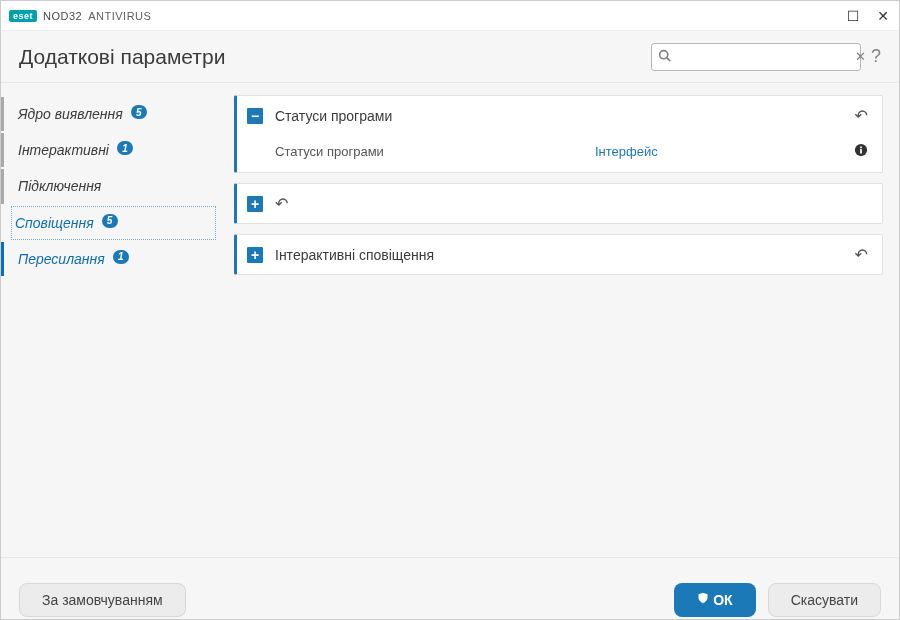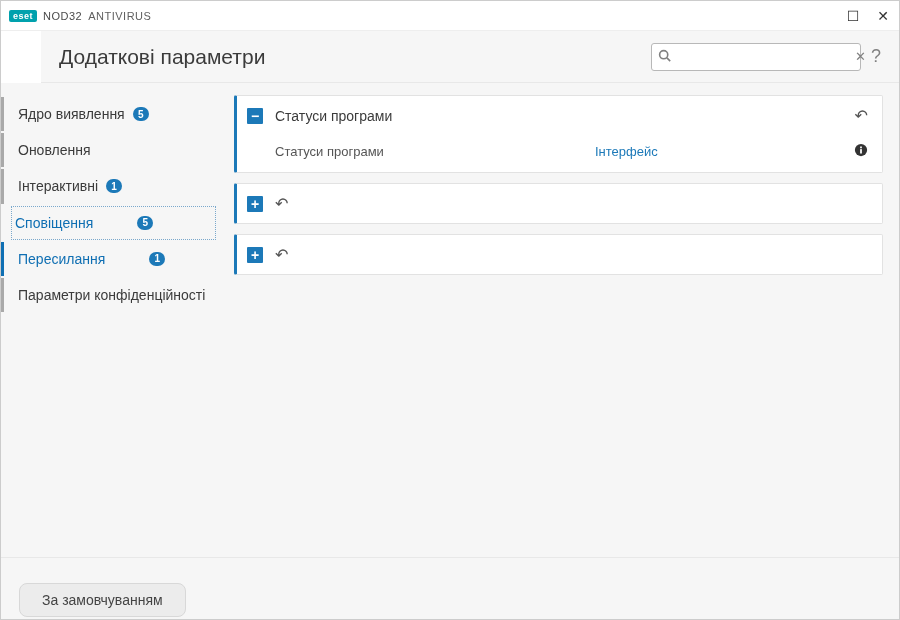--- a/index.html
+++ b/index.html
@@ -4,32 +4,32 @@
 <style>
   * { box-sizing: border-box; margin: 0; padding: 0; font-family: "Segoe UI", Arial, sans-serif; }
   html, body { width: 900px; height: 620px; overflow: hidden; background: #fff; }
   .window { width: 900px; height: 620px; display: flex; flex-direction: column; border: 1px solid #ccc; }
   .titlebar { height: 30px; background: #fff; display: flex; align-items: center; padding: 0 8px; border-bottom: 1px solid #eee; }
   .brand { display: flex; align-items: center; gap: 6px; font-size: 11px; color: #5f5f5f; letter-spacing: 0.5px; }
   .brand .logo { background: #00a1ad; color: #fff; font-size: 9px; font-weight: bold; padding: 1px 4px; border-radius: 2px; }
   .brand .bold { font-weight: 400; color: #4a4a4a; }
   .titlebar .wincontrols { margin-left: auto; display: flex; gap: 14px; }
   .titlebar .wincontrols span { font-size: 14px; color: #333; cursor: pointer; width: 16px; text-align: center; }
-  .headerbar { height: 52px; background: #f6f6f6; display: flex; align-items: center; padding: 0 18px; border-bottom: 1px solid #e8e8e8; margin-left: 40px; }
+  .headerbar { height: 52px; background: #f6f6f6; display: flex; align-items: center; padding: 0 18px; border-bottom: 1px solid #e8e8e8; }
   .page-title { font-size: 21px; color: #3b3b3b; font-weight: 400; }
   .headerbar .right { margin-left: auto; display: flex; align-items: center; gap: 10px; }
   .searchbox { position: relative; width: 210px; height: 28px; border: 1px solid #b8b8b8; border-radius: 3px; background: #fff; display: flex; align-items: center; padding: 0 6px; }
   .searchbox input { border: none; outline: none; flex: 1; font-size: 13px; background: transparent; margin: 0 4px; }
   .searchbox .sicon, .searchbox .cicon { color: #808080; font-size: 13px; cursor: pointer; }
   .help { font-size: 18px; color: #808080; cursor: pointer; }
   .body { flex: 1; display: flex; background: #f6f6f6; overflow: hidden; }
   .sidebar { width: 225px; padding: 14px 0; }
-  .sidebar-item { display: flex; align-items: center; padding: 8px 14px 8px 14px; font-size: 14px; color: #3b3b3b; cursor: pointer; border-left: 3px solid transparent; margin-bottom: 2px; line-height: 1.3; }
+  .sidebar-item { display: flex; align-items: flex-start; padding: 8px 14px 8px 14px; font-size: 14px; color: #3b3b3b; cursor: pointer; border-left: 3px solid transparent; margin-bottom: 2px; line-height: 1.3; font-style: italic; }
   .sidebar-item.top { border-left-color: #a9a9a9; }
-  .sidebar-item.child { padding-left: 14px; gap: 36px; }
+  .sidebar-item.child { padding-left: 14px; }
   .sidebar-item.active { color: #0f6fb3; border-left-color: #0f6fb3; }
   .sidebar-item.selected { border: 1px dotted #7aa8cc; margin: 0 10px 2px 10px; padding: 7px 4px 7px 3px; color: #0f6fb3; border-radius: 0; }
   .sidebar-item .label { flex: 0 0 auto; }
   .badge { display: inline-flex; min-width: 16px; height: 14px; border-radius: 7px; background: #1c79b8; color: #fff; font-size: 10px; font-weight: bold; align-items: center; justify-content: center; padding: 0 4px; margin-left: 8px; }
   .content { flex: 1; padding: 12px 16px 0 8px; overflow-y: auto; }
   .panel { background: #fff; border: 1px solid #e2e2e2; border-radius: 2px; margin-bottom: 10px; border-left: 3px solid #1c79b8; }
   .panel-header { display: flex; align-items: center; padding: 10px 14px 10px 10px; cursor: pointer; }
   .toggle { width: 16px; height: 16px; background: #1c79b8; color: #fff; display: inline-flex; align-items: center; justify-content: center; font-size: 14px; font-weight: bold; line-height: 1; margin-right: 12px; border-radius: 1px; }
   .panel-title { font-size: 14px; color: #3b3b3b; flex: 1; }
   .revert { color: #555; font-size: 16px; cursor: pointer; }
@@ -78,36 +78,33 @@
     </div>
   </div>
 
   <div class="body">
     <div class="sidebar">
       <div class="sidebar-item top">
         <span class="label">Ядро виявлення</span>
         <span class="badge">5</span>
       </div>
       <div class="sidebar-item top">
-        <span class="label">Оновлення</span>
+        <span class="label">Інтерактивні</span>
+        <span class="badge">1</span>
       </div>
       <div class="sidebar-item top">
-        <span class="label">Інтерактивні</span>
-        <span class="badge">1</span>
+        <span class="label">Підключення</span>
       </div>
       <div class="sidebar-item child selected">
         <span class="label">Сповіщення</span>
         <span class="badge">5</span>
       </div>
       <div class="sidebar-item child active">
         <span class="label">Пересилання</span>
         <span class="badge">1</span>
-      </div>
-      <div class="sidebar-item top">
-        <span class="label">Параметри конфіденційності</span>
       </div>
     </div>
 
     <div class="content">
 
       <div class="panel">
         <div class="panel-header">
           <span class="toggle">−</span>
           <span class="panel-title">Статуси програми</span>
           <span class="revert">↶</span>
@@ -128,25 +125,35 @@
       <div class="panel">
         <div class="panel-header">
           <span class="toggle">+</span>
           <span class="revert">↶</span>
         </div>
       </div>
 
       <div class="panel">
         <div class="panel-header">
           <span class="toggle">+</span>
+          <span class="panel-title">Інтерактивні сповіщення</span>
           <span class="revert">↶</span>
         </div>
       </div>
 
     </div>
   </div>
 
   <div class="footer">
     <button class="btn btn-default">За замовчуванням</button>
     <div class="spacer"></div>
+    <button class="btn btn-primary">
+      <span class="shield">
+        <svg width="12" height="12" viewBox="0 0 16 16" fill="#fff">
+            <path d="M8 1 L14 3 V8 C14 12 8 15 8 15 C8 15 2 12 2 8 V3 Z"></path>
+          </svg>
+      </span>
+      <span>ОК</span>
+    </button>
+    <button class="btn btn-default">Скасувати</button>
   </div>
 
 </div>
 
 </body></html>

